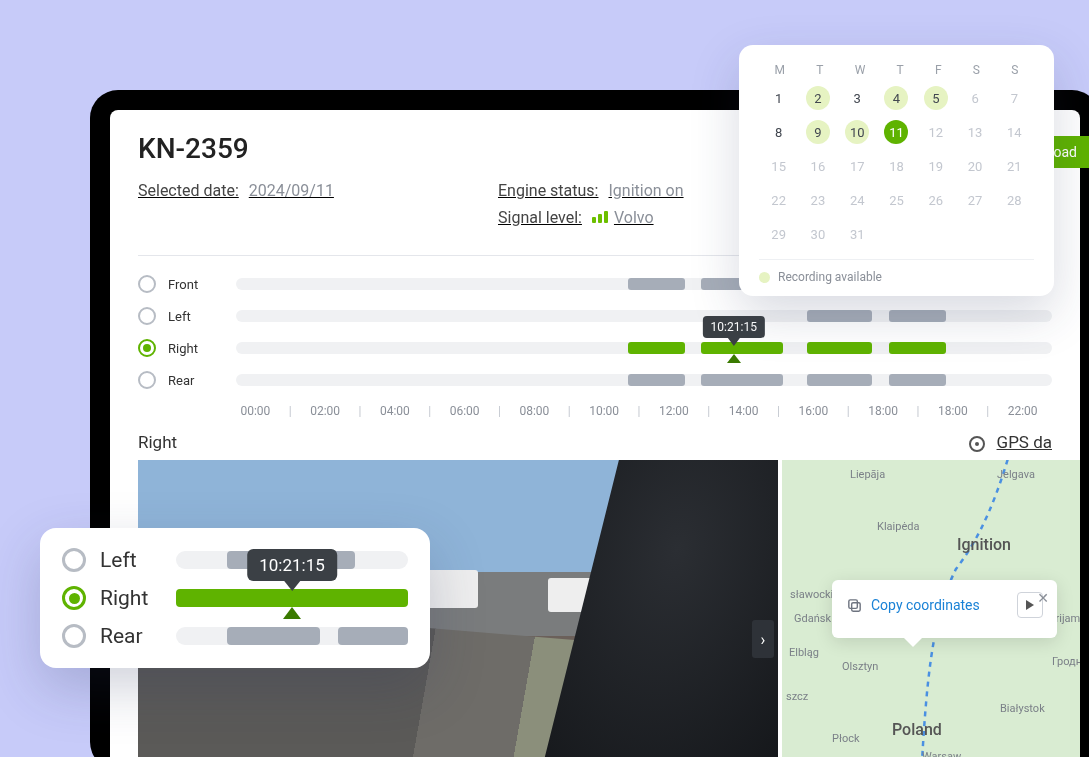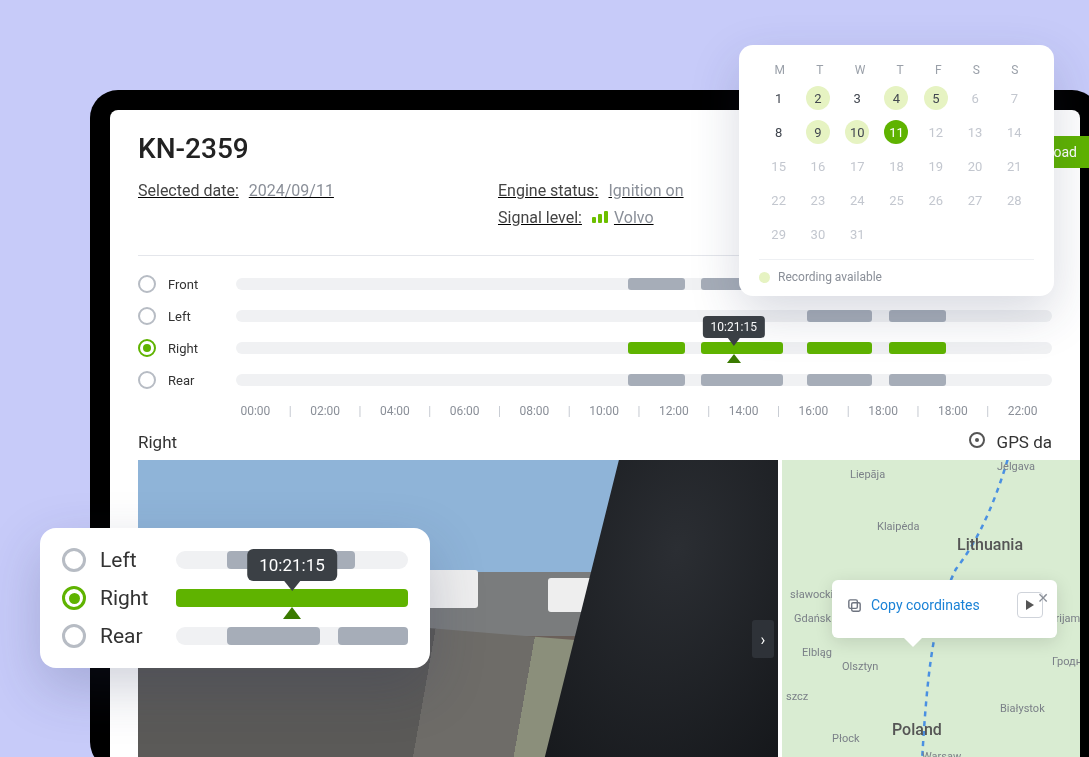--- a/index.html
+++ b/index.html
@@ -38,21 +38,21 @@
   .time-marker { position:absolute; top:-26px; left:0; transform:translateX(-50%); }
   .time-bubble { background:#3b4045; color:#fff; font-size:12px; padding:4px 8px; border-radius:4px; white-space:nowrap; }
   .time-tri { width:0;height:0;border-left:6px solid transparent;border-right:6px solid transparent;border-top:8px solid #3b4045; margin:0 auto; }
   .play-tri { width:0;height:0;border-left:7px solid transparent;border-right:7px solid transparent;border-bottom:9px solid #3a7a00; margin:0 auto; }
 
   .ticks { display:flex; padding:6px 28px 0 116px; font-size:12px; color:#8a8f98; }
   .tick { width:68px; text-align:center; position:relative;}
   .ticks .mini { color:#c3c7cf; margin:0 4px;}
 
   .camera-header { display:flex; justify-content:space-between; padding:14px 28px 8px 28px; font-size:17px; color:#333; }
-  .gps-link { display:flex; align-items:flex-start; gap:12px; color:#333; }
+  .gps-link { display:flex; align-items:flex-end; gap:12px; color:#333;text-decoration:underline; }
   .target-icon { width:16px; height:16px; border:2px solid #555; border-radius:50%; position:relative; }
   .target-icon::after{content:"";position:absolute;width:4px;height:4px;background:#555;border-radius:50%;left:4px;top:4px;}
 
   .media-row { display:flex; gap:4px; padding:0 0 0 28px; height:320px; }
   .video { flex:0 0 640px; position:relative; background:linear-gradient(#8fb4d8 0 35%, #7a7c7d 35% 55%, #6b605a 55% 100%); overflow:hidden; }
   .road { position:absolute; left:0; bottom:0; width:100%; height:55%; background:linear-gradient(100deg,#5b5a58 0 45%, #6e6c68 45% 60%, #8b8f7b 60% 100%); clip-path: polygon(0 0, 100% 30%, 100% 100%, 0 100%);}
   .van { position:absolute; background:#eee; border-radius:3px; }
   .van1 { width:60px; height:38px; left:280px; top:110px; }
   .van2 { width:50px; height:34px; left:410px; top:118px; }
   .pillar { position:absolute; right:-60px; top:-20px; width:260px; height:400px; background:radial-gradient(ellipse at 30% 30%, #2b2e33, #0d0f12); border-radius:40px; transform:rotate(14deg); }
@@ -225,30 +225,30 @@
         <div class="road"></div>
         <div class="van van1"></div>
         <div class="van van2"></div>
         <div class="pillar"></div>
         <div class="next-btn">›</div>
       </div>
       <div class="map">
         <svg class="route" viewBox="0 0 300 320" preserveAspectRatio="none">
             <path d="M230 -10 C 210 60, 190 90, 175 110 C 150 160, 145 230, 140 320" stroke="#4a90e2" stroke-width="2.5" stroke-dasharray="5 5" fill="none"></path>
           </svg>
-        <span class="lith country">Lithuania</span>
+        <span class="lith country">Ignition</span>
         <span class="pol country">Poland</span>
         <span class="city" style="left:68px; top:8px">Liepāja</span>
-        <span class="city" style="left:215px; top:0">Jelgava</span>
+        <span class="city" style="left:215px; top:8px">Jelgava</span>
         <span class="city" style="left:95px; top:60px">Klaipėda</span>
         <span class="city" style="left:8px; top:128px">sławocki</span>
         <span class="city" style="left:12px; top:152px">Gdańsk</span>
         <span class="city" style="left:60px; top:200px">Olsztyn</span>
         <span class="city" style="left:258px; top:152px">Marijampolė</span>
-        <span class="city" style="left:20px; top:186px">Elbląg</span>
+        <span class="city" style="left:7px; top:186px">Elbląg</span>
         <span class="city" style="left:4px; top:230px">szcz</span>
         <span class="city" style="left:270px; top:195px">Гродна</span>
         <span class="city" style="left:50px; top:272px">Płock</span>
         <span class="city" style="left:140px; top:290px">Warsaw</span>
         <span class="city" style="left:218px; top:242px">Białystok</span>
 
         <div class="map-card">
           <span class="close">✕</span>
           <div class="row">
               <svg class="ico" viewBox="0 0 24 24">

